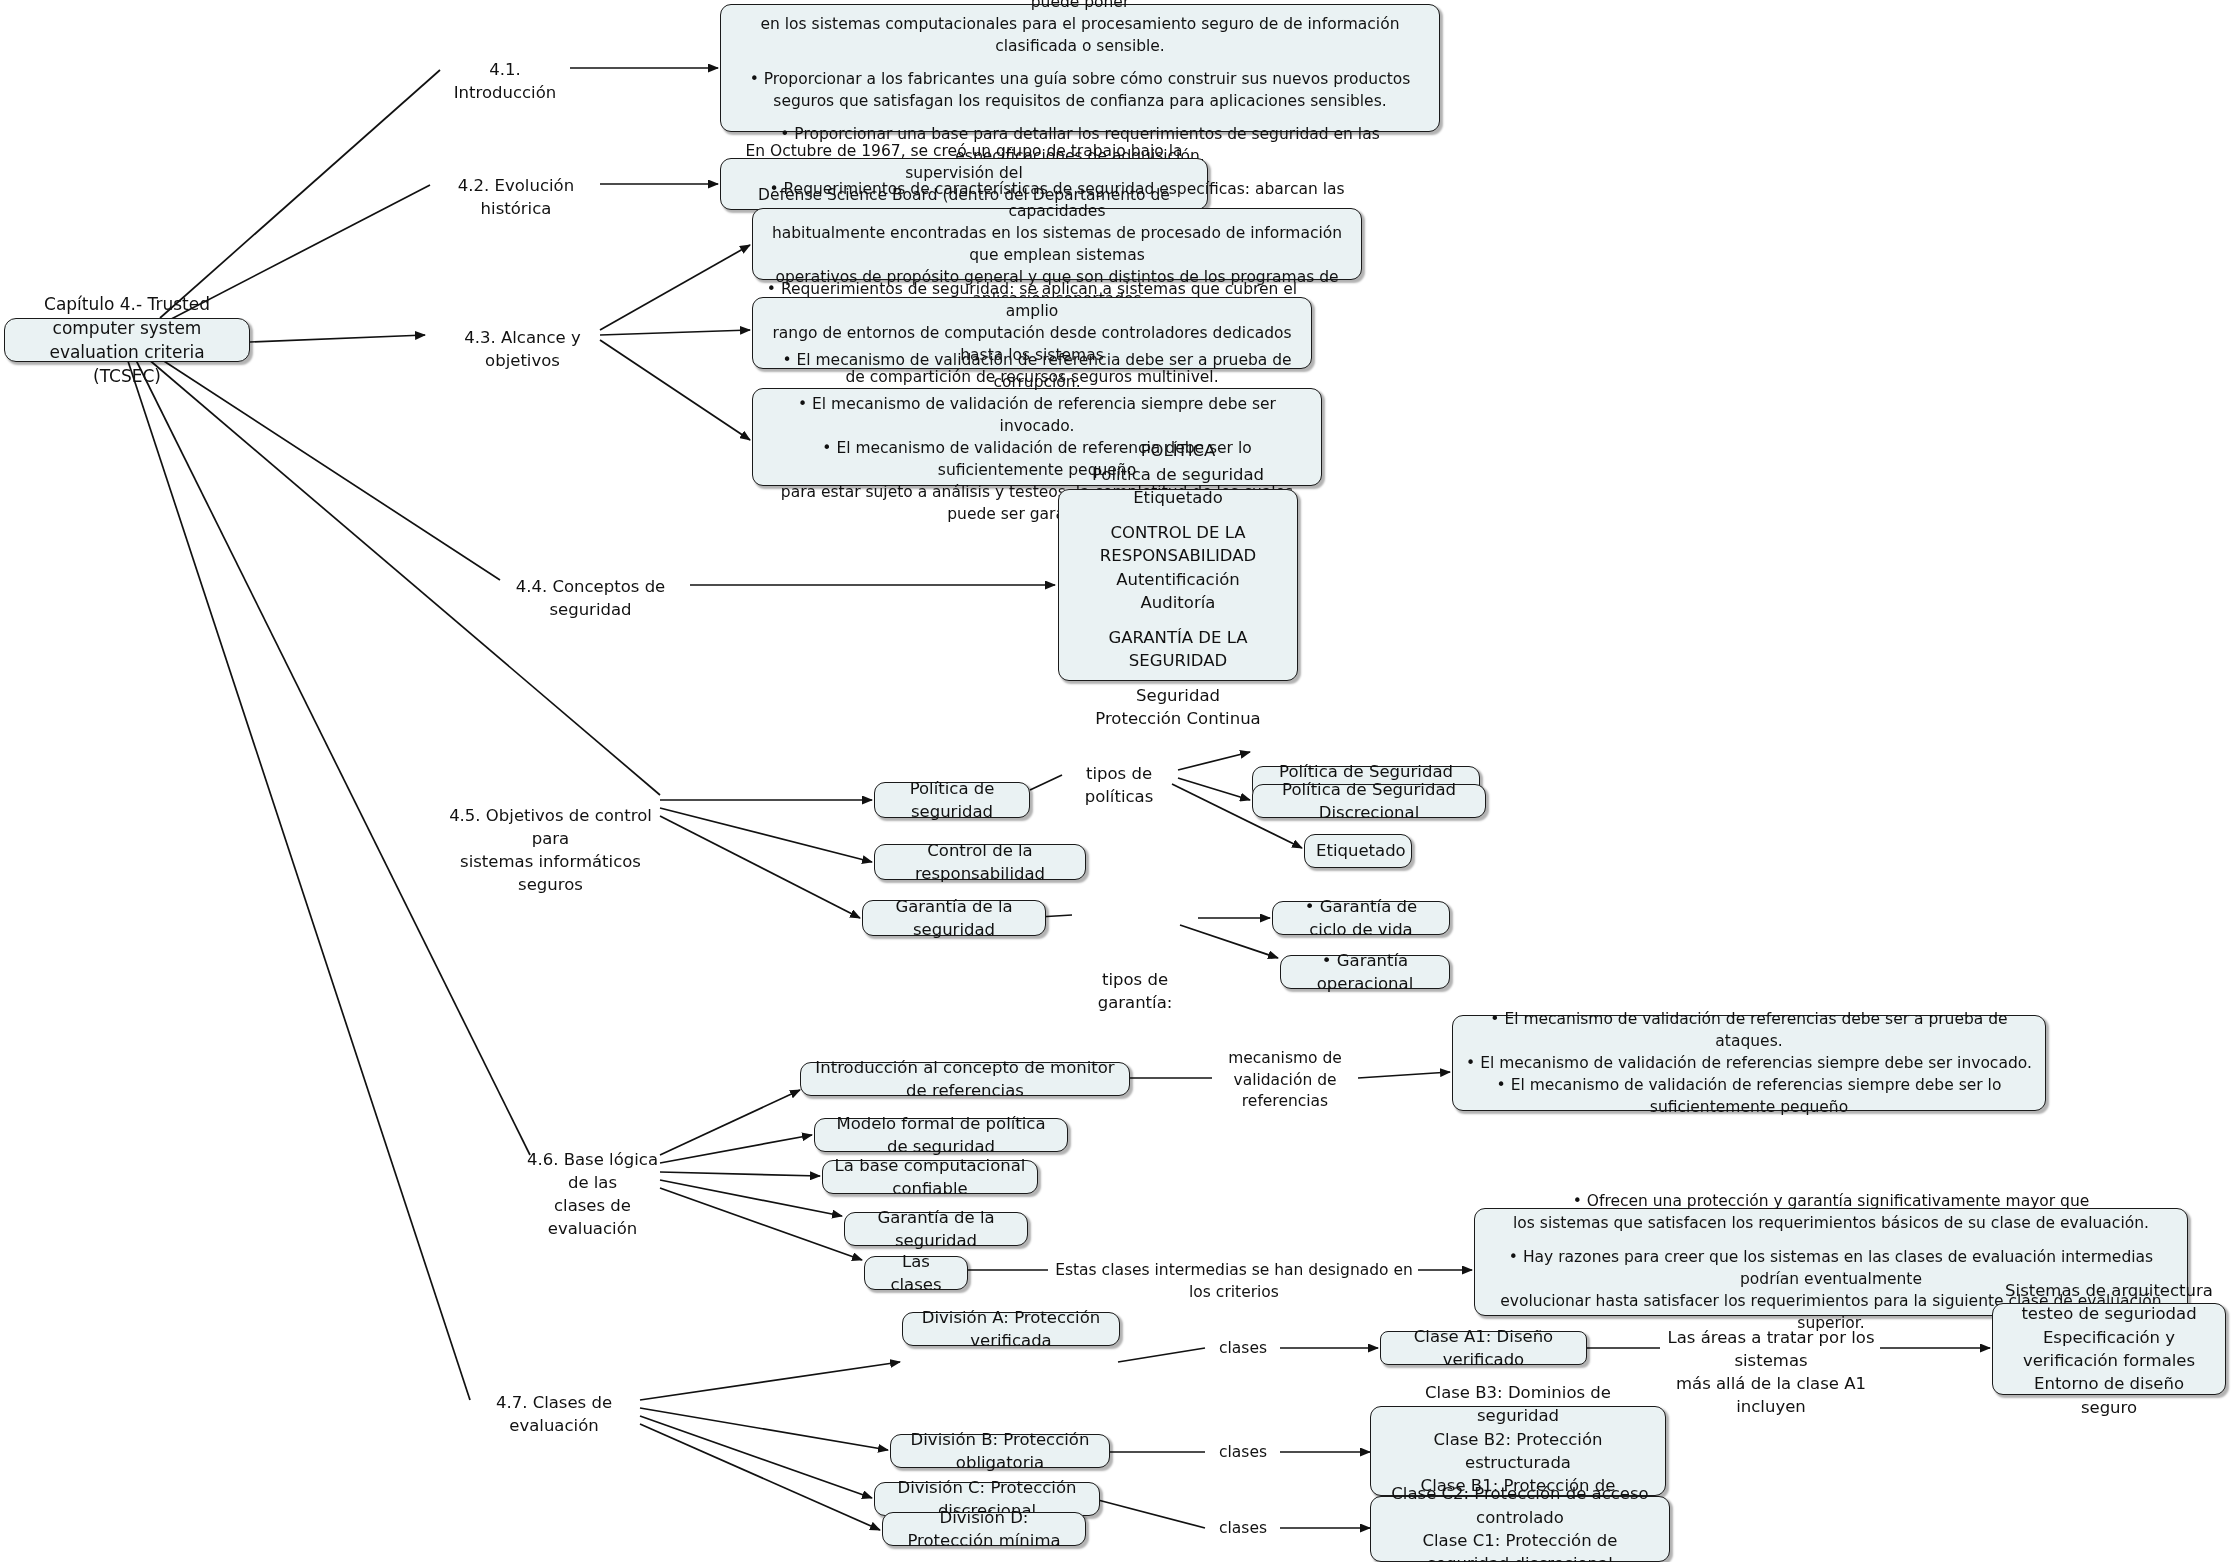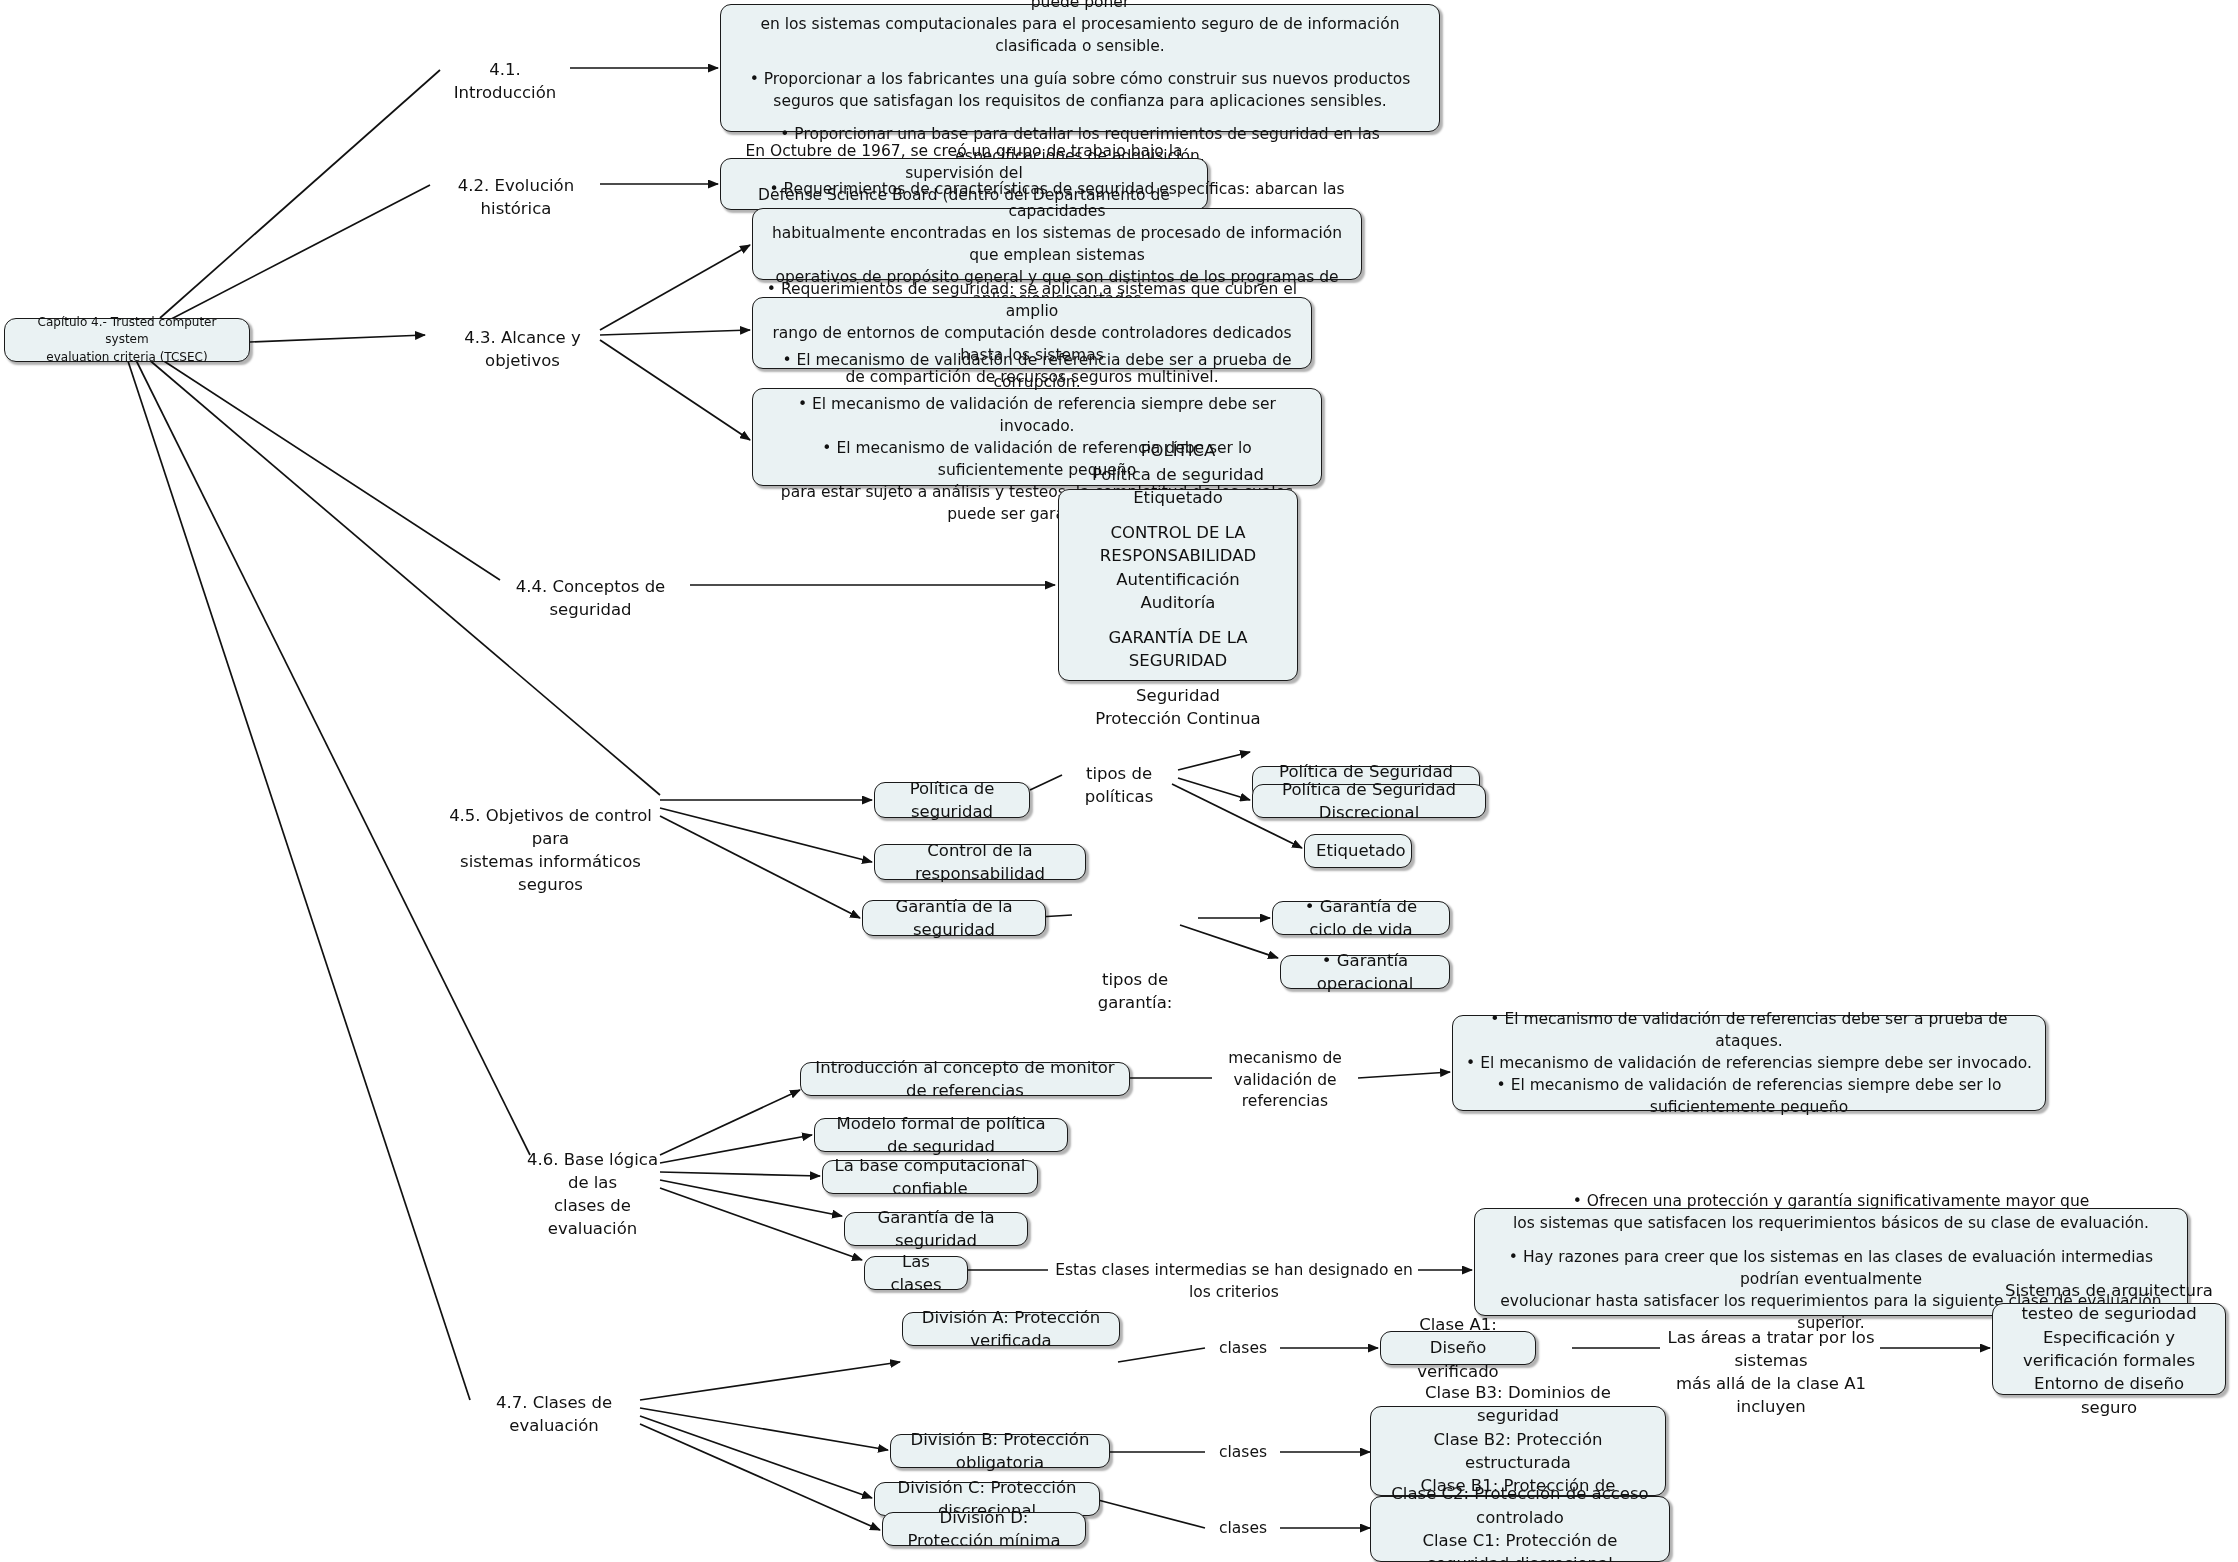--- a/index.html
+++ b/index.html
@@ -40,21 +40,21 @@
   .node .inner { width: 100%; }
   .label {
     position: absolute;
     color: #111111;
     text-align: center;
     line-height: 1.4;
     white-space: pre-line;
   }
   .bullet-line { display: block; }
   .root {
-    font-size: 12px;
+    font-size: 17px;
     border-radius: 12px;
   }
   .s-15 { font-size: 15.5px; }
   .s-16 { font-size: 16.5px; }
 </style>
 </head>
 <body>
 
 <div id="canvas">
 
@@ -272,21 +272,21 @@
   </div>
   <div class="node s-16" style="left:874px; top:1482px; width:226px; height:34px;">
     <span class="inner">División C: Protección discrecional</span>
   </div>
   <div class="node s-16" style="left:882px; top:1512px; width:204px; height:34px;">
     <span class="inner">División D: Protección mínima</span>
   </div>
   <div class="label s-15" style="left: 1206px; top: 1338px; width: 74px; white-space: pre-line;">clases</div>
   <div class="label s-15" style="left: 1206px; top: 1442px; width: 74px; white-space: pre-line;">clases</div>
   <div class="label s-15" style="left: 1206px; top: 1518px; width: 74px; white-space: pre-line;">clases</div>
-  <div class="node s-16" style="left:1380px; top:1331px; width:156px; height:34px;">
+  <div class="node s-16" style="left:1380px; top:1331px; width:207px; height:34px;border-radius:8px;">
     <span class="inner">Clase A1: Diseño verificado</span>
   </div>
   <div class="node s-16" style="left:1370px; top:1406px; width:296px; height:90px;justify-content:flex-end;">
     <span class="inner" id="bx-clb">
         <span class="bullet-line">Clase B3: Dominios de seguridad</span>
         <span class="bullet-line">Clase B2: Protección estructurada</span>
         <span class="bullet-line">Clase B1: Protección de seguridad etiquetada</span>
       </span>
   </div>
   <div class="node s-16" style="left:1370px; top:1496px; width:300px; height:66px;">

